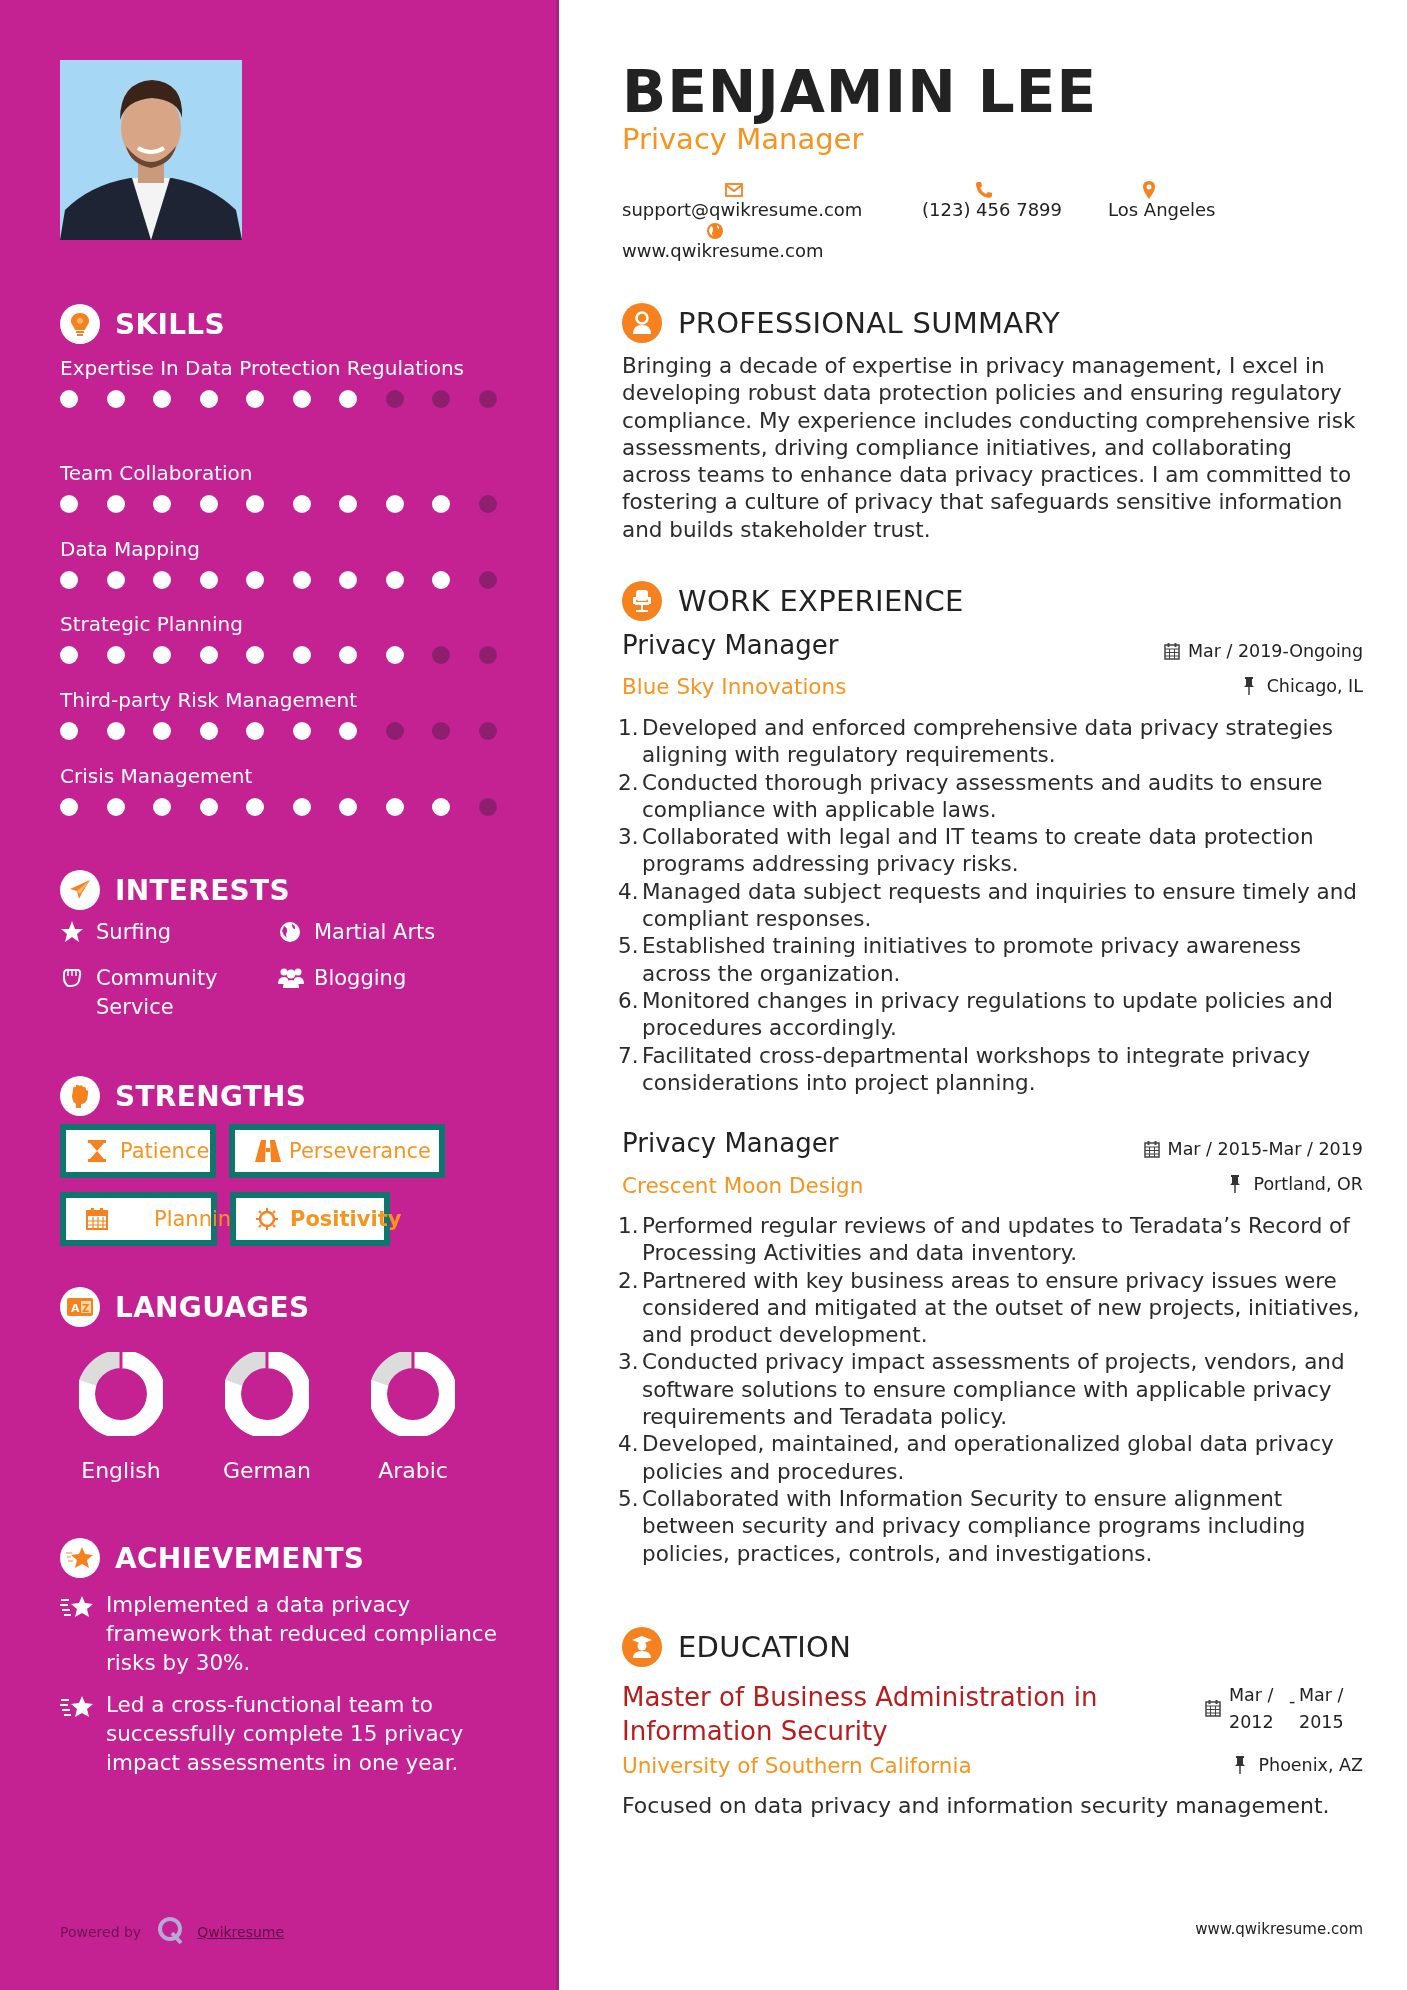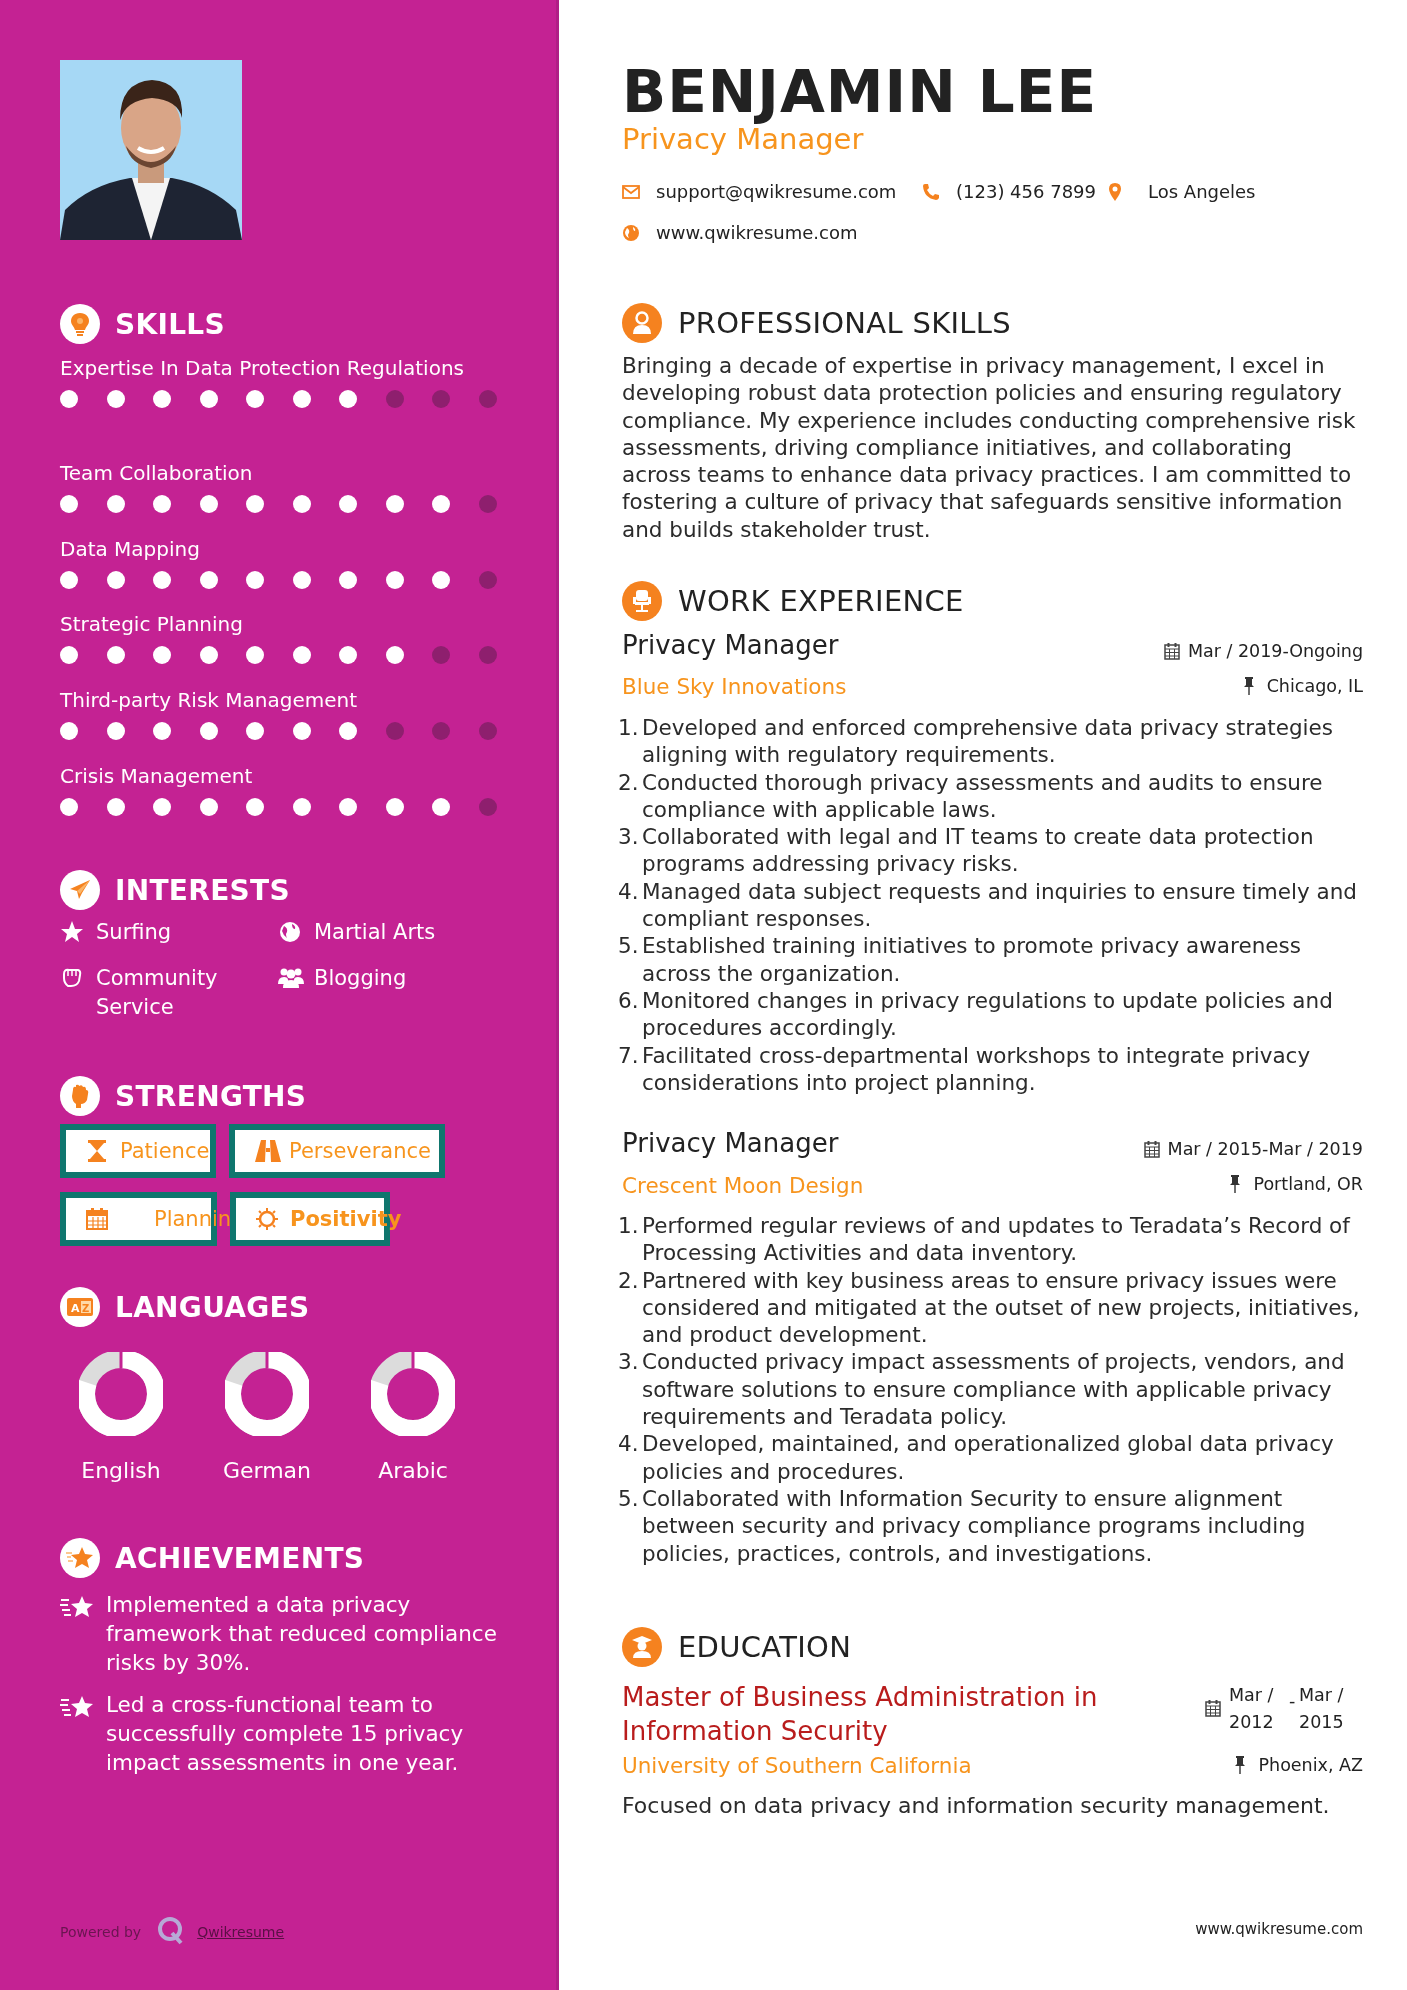--- a/index.html
+++ b/index.html
@@ -34,21 +34,21 @@
 
   .ach { position: absolute; left: 60px; width: 440px; display: flex; align-items: flex-start; }
   .ach .ico { width: 34px; height: 26px; margin-top: 4px; margin-right: 12px; flex: none; }
   .ach-text { font-size: 21.5px; line-height: 29px; color: #ffffff; }
 
   .powered { position: absolute; left: 60px; top: 1915px; display: flex; align-items: center; font-size: 14px; color: #6a1550; }
   .powered .q { margin: 0 12px 0 16px; }
   .powered a { color: #5b0f45; text-decoration: underline; font-size: 14px; }
   .name { position: absolute; left: 622px; top: 58px; font-family: "DejaVu Sans", sans-serif; font-size: 58px; font-weight: bold; color: #222222; letter-spacing: 1px; }
   .title { position: absolute; left: 622px; top: 122px; font-size: 29px; color: #F7941D; }
-  .contact { position: absolute; display: flex; align-items: center; font-size: 18px; color: #222222; }
+  .contact { position: absolute; display: flex; align-items: center; font-size: 18px; color: #222222; flex-direction: column; }
   .contact .ico { width: 18px; height: 18px; margin-right: 16px; flex: none; }
 
   .main-section-title { position: absolute; left: 622px; display: flex; align-items: center; height: 40px; }
   .main-icon-circle { width: 40px; height: 40px; border-radius: 50%; background: #F5821F; display: flex; align-items: center; justify-content: center; margin-right: 16px; flex: none; }
   .main-section-title h2 { font-family: "DejaVu Sans", sans-serif; font-size: 29px; font-weight: normal; color: #222222; letter-spacing: 0.3px; }
 
   .summary { position: absolute; left: 622px; top: 352px; width: 745px; font-size: 21.5px; line-height: 27.3px; color: #2b2b2b; }
 
   .job-title { position: absolute; left: 622px; font-size: 26px; color: #222222; }
   .company { position: absolute; left: 622px; font-size: 21.5px; color: #F7941D; }
@@ -409,21 +409,21 @@
   <span>www.qwikresume.com</span>
 </div>
 
 <div class="main-section-title" style="top:303px;">
   <div class="main-icon-circle">
     <svg width="22" height="24" viewBox="0 0 22 24">
         <circle cx="11" cy="7" r="5.5" fill="none" stroke="#ffffff" stroke-width="2.5"></circle>
         <path d="M2 23 Q2 14 11 14 Q20 14 20 23 Z" fill="#ffffff"></path>
       </svg>
   </div>
-  <h2>PROFESSIONAL SKILLS</h2>
+  <h2>PROFESSIONAL SUMMARY</h2>
 </div>
 <div class="summary">Bringing a decade of expertise in privacy management, I excel in developing robust data protection policies and ensuring regulatory compliance. My experience includes conducting comprehensive risk assessments, driving compliance initiatives, and collaborating across teams to enhance data privacy practices. I am committed to fostering a culture of privacy that safeguards sensitive information and builds stakeholder trust.</div>
 
 <div class="main-section-title" style="top:581px;">
   <div class="main-icon-circle">
     <svg width="20" height="24" viewBox="0 0 20 24">
         <rect x="4" y="1" width="12" height="11" rx="3" fill="#ffffff"></rect>
         <rect x="1" y="8" width="3" height="7" fill="#ffffff"></rect>
         <rect x="16" y="8" width="3" height="7" fill="#ffffff"></rect>
         <rect x="3" y="13" width="14" height="3" fill="#ffffff"></rect>

